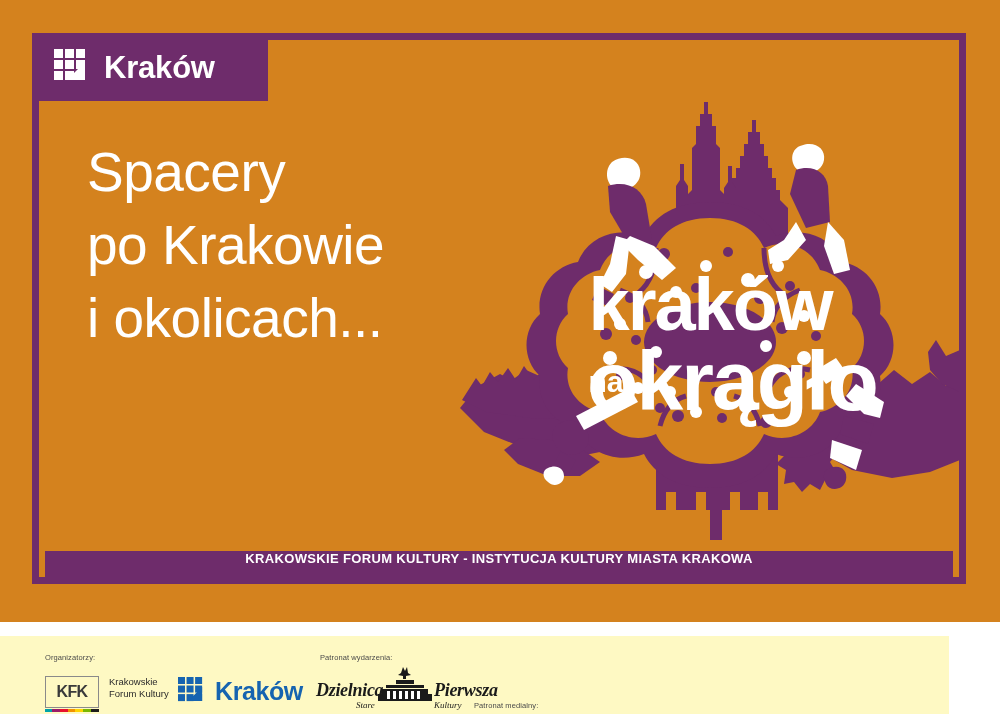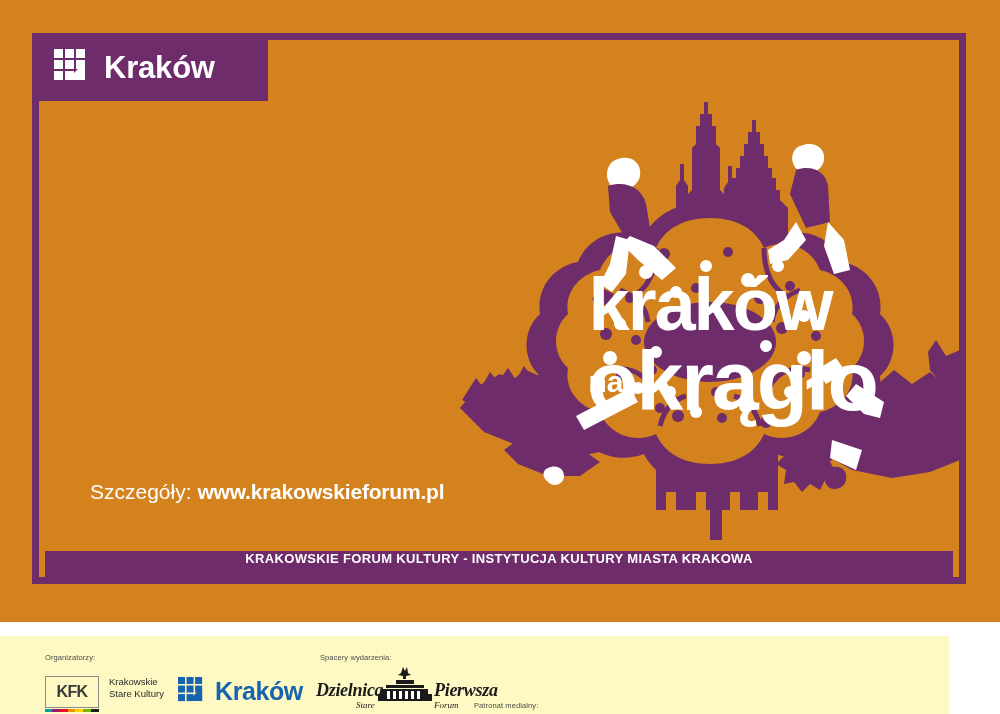--- a/index.html
+++ b/index.html
@@ -368,26 +368,27 @@
           <rect x="0" y="22" width="9" height="9"></rect>
           <rect x="11" y="22" width="9" height="9"></rect>
           <path d="M11 11 h9 v9 h-9 z M22 22 h9 v9 h-9 z"></path>
           <path d="M13 31 L31 13 L31 31 Z"></path>
         </g>
       </svg>
     </span>
     <span class="word">Kraków</span>
   </div>
 
-
-
-  <div class="details">
-    <span>Szczegóły:</span>
-    <span class="url">www.krakowskieforum.pl</span>
+  <div class="headline">
+    <span class="l">Spacery</span>
+    <span class="l">po Krakowie</span>
+    <span class="l">i okolicach...</span>
   </div>
+
+
 
   <div class="ribbon">
     <span class="txt">KRAKOWSKIE FORUM KULTURY - INSTYTUCJA KULTURY MIASTA KRAKOWA</span>
   </div>
 
   <div class="footer">
 
     <span class="foot-label" style="left:45px; top:17px;">Organizatorzy:</span>
 
     <div class="foot-logo kfk" style="left:45px; top:40px;">
@@ -398,21 +399,21 @@
             <i style="background:#9c1c6a"></i>
             <i style="background:#e8112d"></i>
             <i style="background:#f39200"></i>
             <i style="background:#ffd400"></i>
             <i style="background:#7ab800"></i>
             <i style="background:#1d1d1b"></i>
         </span>
       </span>
       <span class="kfk-name">
         <span>Krakowskie</span><br>
-        <span>Stare Kultury</span>
+        <span>Forum Kultury</span>
       </span>
     </div>
 
     <div class="foot-logo blue-logo" style="left:178px; top:41px;">
       <span class="mark">
         <svg viewBox="0 0 36 36" xmlns="http://www.w3.org/2000/svg">
           <g fill="#1664b0">
             <rect x="0" y="0" width="9" height="9"></rect>
             <rect x="11" y="0" width="9" height="9"></rect>
             <rect x="22" y="0" width="9" height="9"></rect>
@@ -421,21 +422,21 @@
             <rect x="0" y="22" width="9" height="9"></rect>
             <rect x="11" y="22" width="9" height="9"></rect>
             <path d="M11 11 h9 v9 h-9 z M22 22 h9 v9 h-9 z"></path>
             <path d="M13 31 L31 13 L31 31 Z"></path>
           </g>
         </svg>
       </span>
       <span class="word">Kraków</span>
     </div>
 
-    <span class="foot-label" style="left:320px; top:17px;">Spacery wydarzenia:</span>
+    <span class="foot-label" style="left:320px; top:17px;">Patronat wydarzenia:</span>
 
     <div class="foot-logo dzielnica" style="left:316px; top:31px;">
       <svg style="position:absolute; left:58px; top:0; width:62px; height:34px;" viewBox="0 0 62 34" xmlns="http://www.w3.org/2000/svg">
         <g fill="#1a1a1a">
           <path d="M29 0 l2 4 l2 -4 l1 6 l3 2 l-5 1 l0 3 l-3 0 l0 -3 l-5 -1 l3 -2 Z"></path>
           <path d="M22 13 h18 v4 h-18 z"></path>
           <path d="M12 18 h38 v3 h-38 z"></path>
           <path d="M8 22 h46 v12 h-46 z"></path>
           <rect x="4" y="27" width="54" height="7"></rect>
         </g>
@@ -444,21 +445,21 @@
           <rect x="19" y="24" width="3" height="8"></rect>
           <rect x="25" y="24" width="3" height="8"></rect>
           <rect x="31" y="24" width="3" height="8"></rect>
           <rect x="37" y="24" width="3" height="8"></rect>
           <rect x="43" y="24" width="3" height="8"></rect>
         </g>
       </svg>
       <span class="dz-script" style="left:0;">Dzielnica</span>
       <span class="dz-script" style="left:118px;">Pierwsza</span>
       <span class="dz-sub" style="left:40px;">Stare</span>
-      <span class="dz-sub" style="left:118px;">Forum</span>
+      <span class="dz-sub" style="left:118px;">Kultury</span>
     </div>
 
     <span class="foot-label" style="left:474px; top:17px;margin-top:48px;">Patronat medialny:</span>
 
 
     <div class="foot-logo radio" style="left:626px; top:30px;">
       <span class="quote">”</span>
       <div class="rk">
         <span>Radio</span><br>
         

